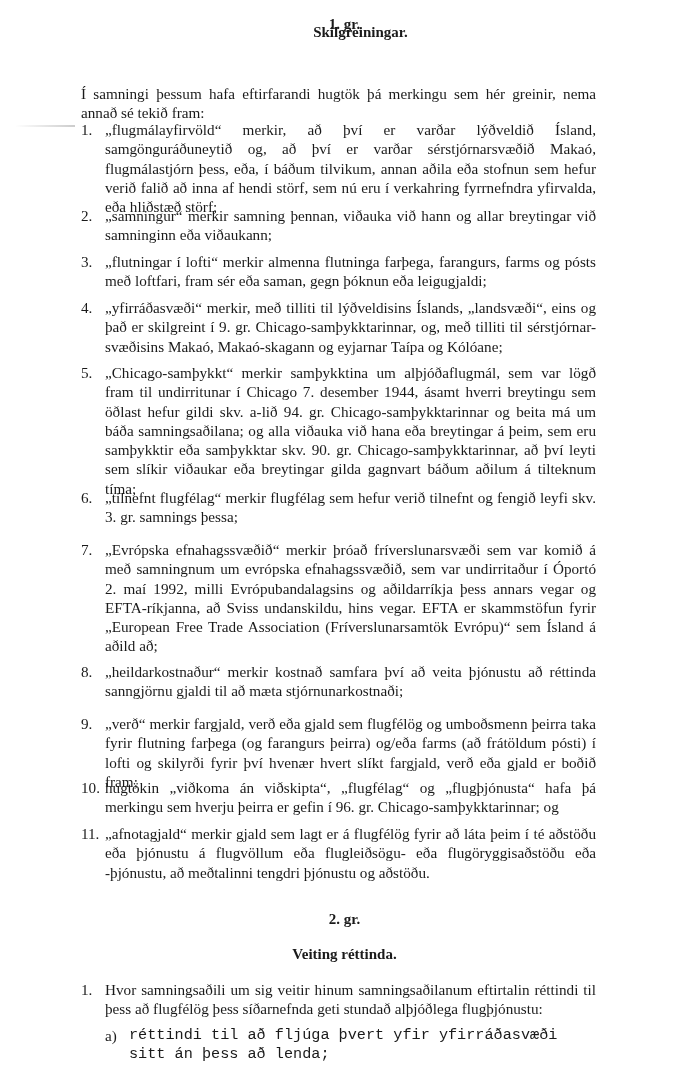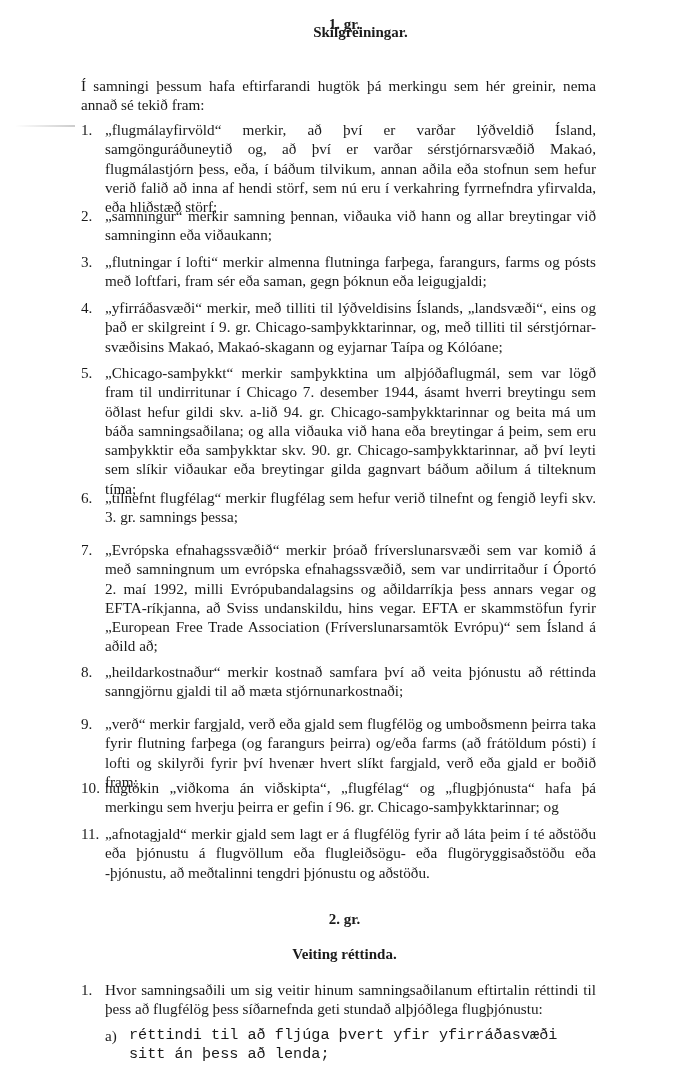--- a/index.html
+++ b/index.html
@@ -22,21 +22,21 @@
 </style>
 </head>
 <body>
 
 <div class="page">
   <div class="speck"></div>
 
   <div class="heading" style="top:16px;">1. gr.</div>
   <div class="heading" style="top:24px;padding-left:16px;">Skilgreiningar.</div>
 
-  <div class="para" style="top:76px;">Í samningi þessum hafa eftirfarandi hugtök þá merkingu sem hér greinir, nema annað sé tekið fram:</div>
+  <div class="para" style="top:84px;">Í samningi þessum hafa eftirfarandi hugtök þá merkingu sem hér greinir, nema annað sé tekið fram:</div>
 
   <div class="item" style="top:120px;">
     <span class="num">1.</span>
     <span class="txt last-left">„flugmálayfirvöld“ merkir, að því er varðar lýðveldið Ísland, samgönguráðuneytið og, að því er varðar sérstjórnarsvæðið Makaó, flugmálastjórn þess, eða, í báðum tilvikum, annan aðila eða stofnun sem hefur verið falið að inna af hendi störf, sem nú eru í verkahring fyrrnefndra yfirvalda, eða hliðstæð störf;</span>
   </div>
   <div class="item" style="top:206px;">
     <span class="num">2.</span>
     <span class="txt last-left">„samningur“ merkir samning þennan, viðauka við hann og allar breytingar við samninginn eða viðaukann;</span>
   </div>
   <div class="item" style="top:252px;">

